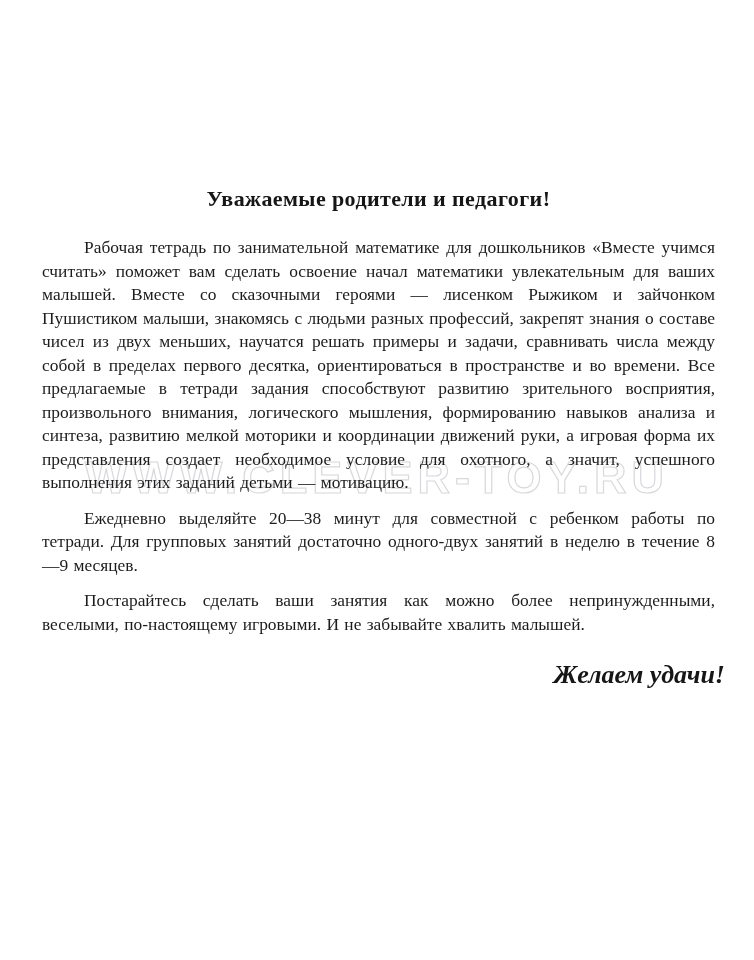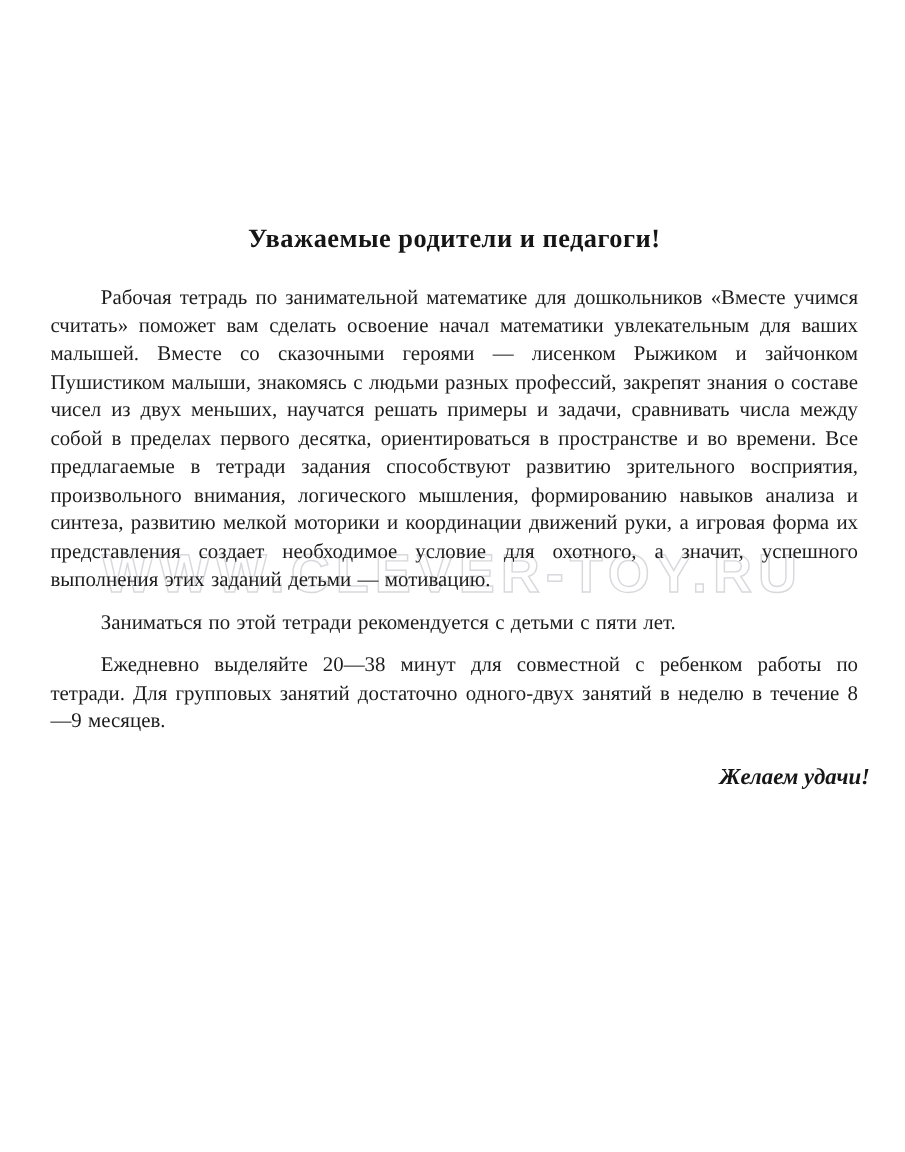--- a/index.html
+++ b/index.html
@@ -55,42 +55,42 @@
     text-indent: 42px;
     margin: 12px;
     word-spacing: 1px;
   }
   .note {
     font-style: italic;
   }
   .signature {
     margin-top: 24px;
     text-align: right;
-    font-size: 19px;
+    font-size: 26px;
     font-weight: bold;
     font-style: italic;
     padding-right: 2px;
     color: #161616;
   }
 </style>
 </head>
 <body>
 
 <div class="page">
 
   <div class="watermark">WWW.CLEVER-TOY.RU</div>
 
   <div class="content">
 
     <h1 class="title">Уважаемые родители и педагоги!</h1>
 
     <p class="para">Рабочая тетрадь по занимательной математике для дошкольников «Вместе учимся считать» поможет вам сделать освоение начал математики увлекательным для ваших малышей. Вместе со сказочными героями — лисенком Рыжиком и зайчонком Пушистиком малыши, знакомясь с людьми разных профессий, закрепят знания о составе чисел из двух меньших, научатся решать примеры и задачи, сравнивать числа между собой в пределах первого десятка, ориентироваться в пространстве и во времени. Все предлагаемые в тетради задания способствуют развитию зрительного восприятия, произвольного внимания, логического мышления, формированию навыков анализа и синтеза, развитию мелкой моторики и координации движений руки, а игровая форма их представления создает необходимое условие для охотного, а значит, успешного выполнения этих заданий детьми — мотивацию.</p>
 
-    <p class="para">Заниматься по этой тетради рекомендуется с детьми с пяти лет.</p>
 
     <p class="para">Ежедневно выделяйте 20—38 минут для совместной с ребенком работы по тетради. Для групповых занятий достаточно одного-двух занятий в неделю в течение 8—9 месяцев.</p>
 
 
+    <p class="para">Постарайтесь сделать ваши занятия как можно более непринужденными, веселыми, по-настоящему игровыми. И не забывайте хвалить малышей.</p>
 
     <div class="signature">Желаем удачи!</div>
 
   </div>
 </div>
 
 </body></html>

